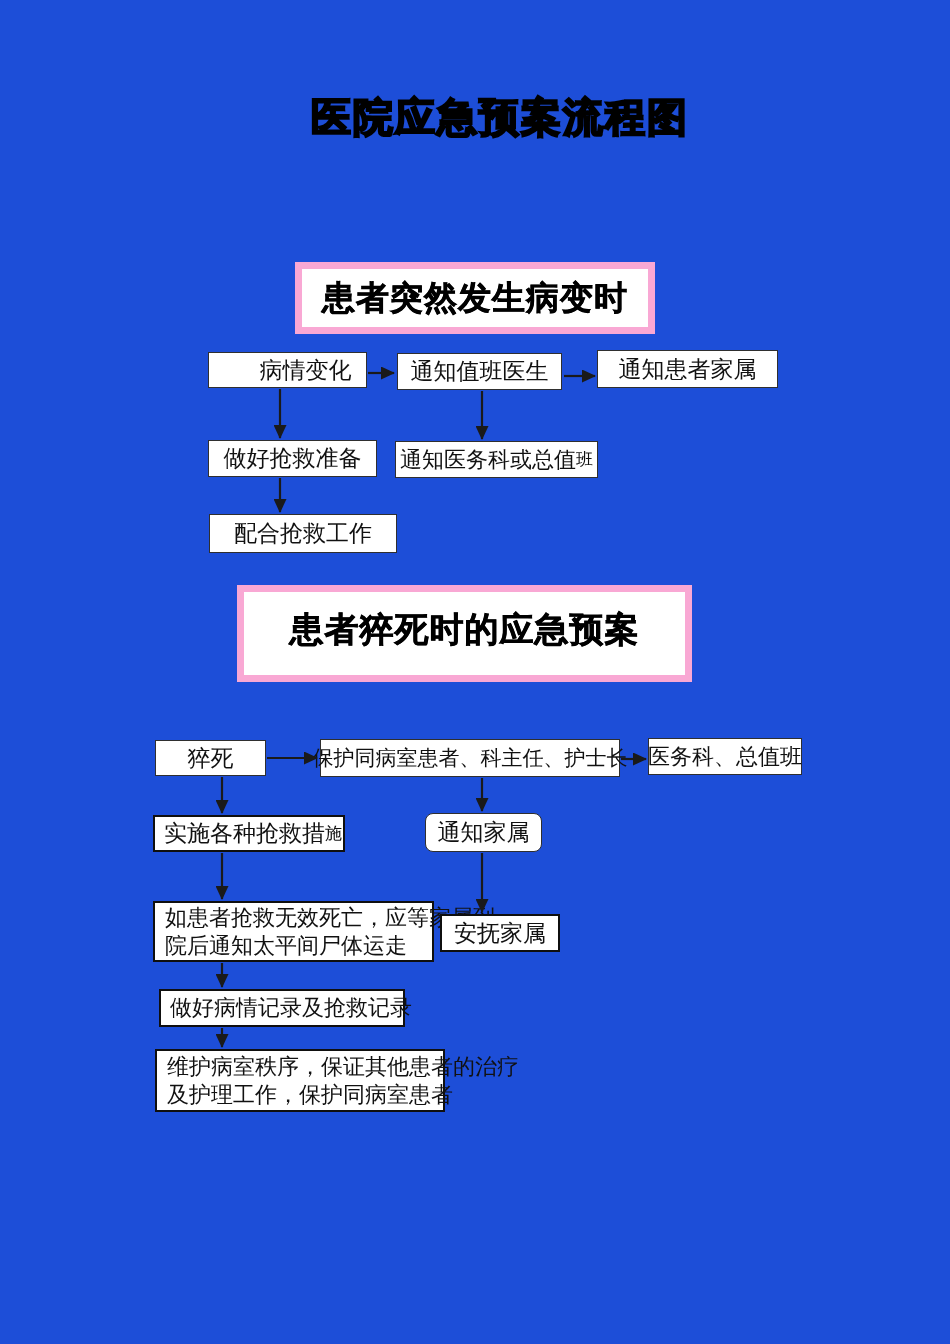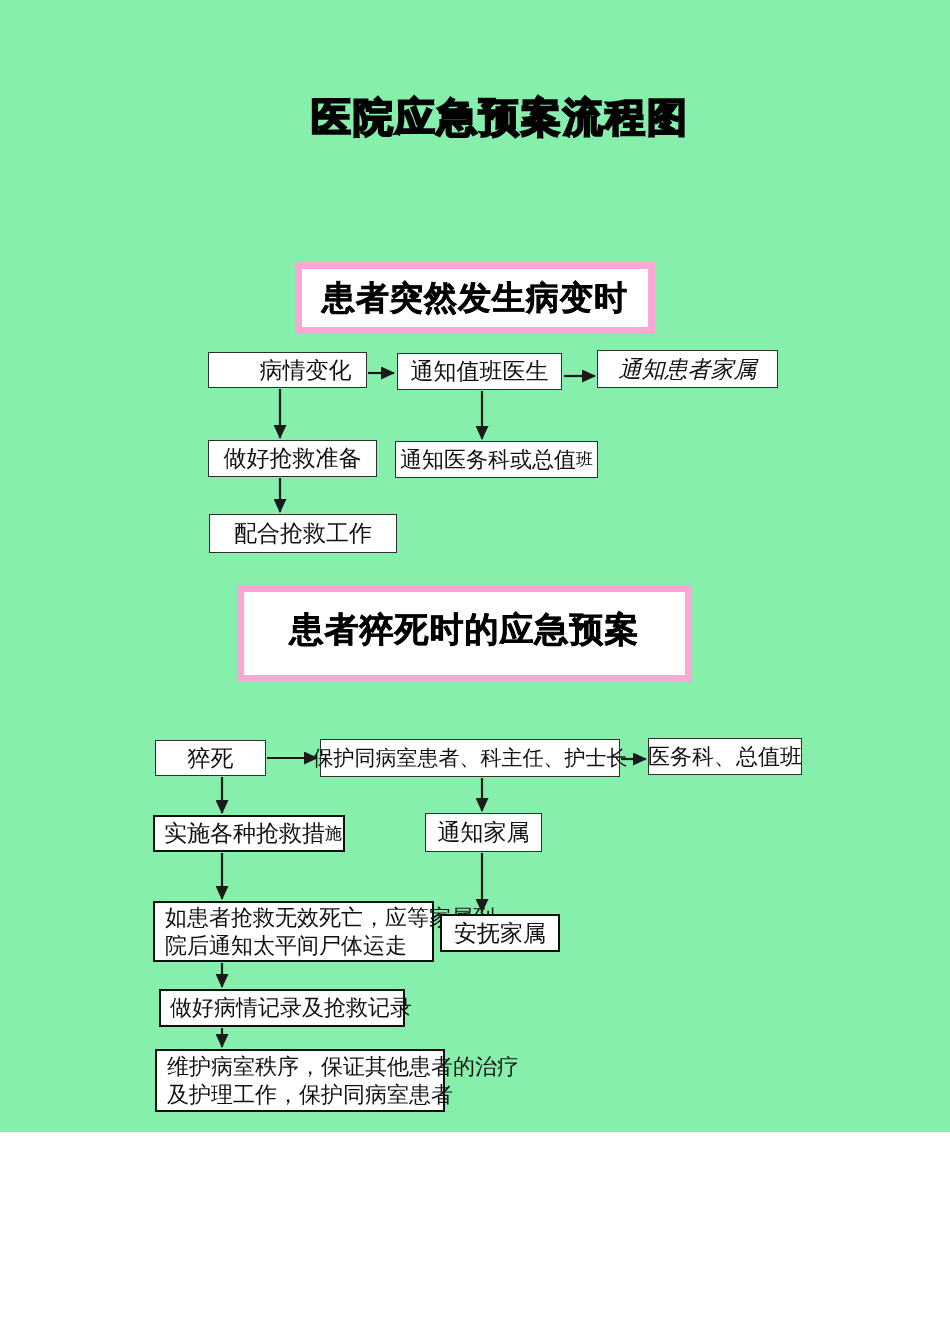--- a/index.html
+++ b/index.html
@@ -1,19 +1,19 @@
 <!DOCTYPE html>
 <html><head>
 <meta charset="utf-8">
 <style>
   html,body{margin:0;padding:0;background:#ffffff;}
   .page{
     position:relative;
-    width:950px;height:1132px;
-    background:#86efac;
+    width:950px;height:1344px;
+    background:#1d4ed8;
     font-family:"Liberation Serif","DejaVu Serif",serif;
     color:#111;
     overflow:hidden;
   }
   .doc-title{
     position:absolute;
     left:0;top:90px;width:100%;
     text-align:center;
     margin:0;
     padding-left:50px;
@@ -60,29 +60,29 @@
     align-items:flex-start;
     justify-content:center;
     padding-left:10px;
     font-size:22px;
     line-height:28px;
   }
   .small-suffix{font-size:17px;}
   
   .f1a{left:208px;top:352px;width:159px;height:36px;padding-left:36px;}
   .f1b{left:397px;top:353px;width:165px;height:37px;}
-  .f1c{left:597px;top:350px;width:181px;height:38px;font-style:italic;}
+  .f1c{left:597px;top:350px;width:181px;height:38px;}
   .f1d{left:208px;top:440px;width:169px;height:37px;}
   .f1e{left:395px;top:441px;width:203px;height:37px;font-size:22px;}
   .f1f{left:209px;top:514px;width:188px;height:39px;}
   .f2a{left:155px;top:740px;width:111px;height:36px;}
   .f2b{left:320px;top:739px;width:300px;height:38px;font-size:21px;}
   .f2c{left:648px;top:738px;width:154px;height:37px;font-size:22px;}
   .f2d{left:153px;top:815px;width:192px;height:37px;}
-  .f2e{left:425px;top:813px;width:117px;height:39px;}
+  .f2e{left:425px;top:813px;width:117px;height:39px;border-radius:8px;}
   .f2f{left:153px;top:901px;width:281px;height:61px;}
   .f2g{left:440px;top:914px;width:120px;height:38px;}
   .f2h{left:159px;top:989px;width:246px;height:38px;font-size:22px;}
   .f2i{left:155px;top:1049px;width:290px;height:63px;}
   .arrows{position:absolute;left:0;top:0;width:950px;height:1344px;pointer-events:none;}
 </style>
 </head>
 <body>
 
 <div class="page">

